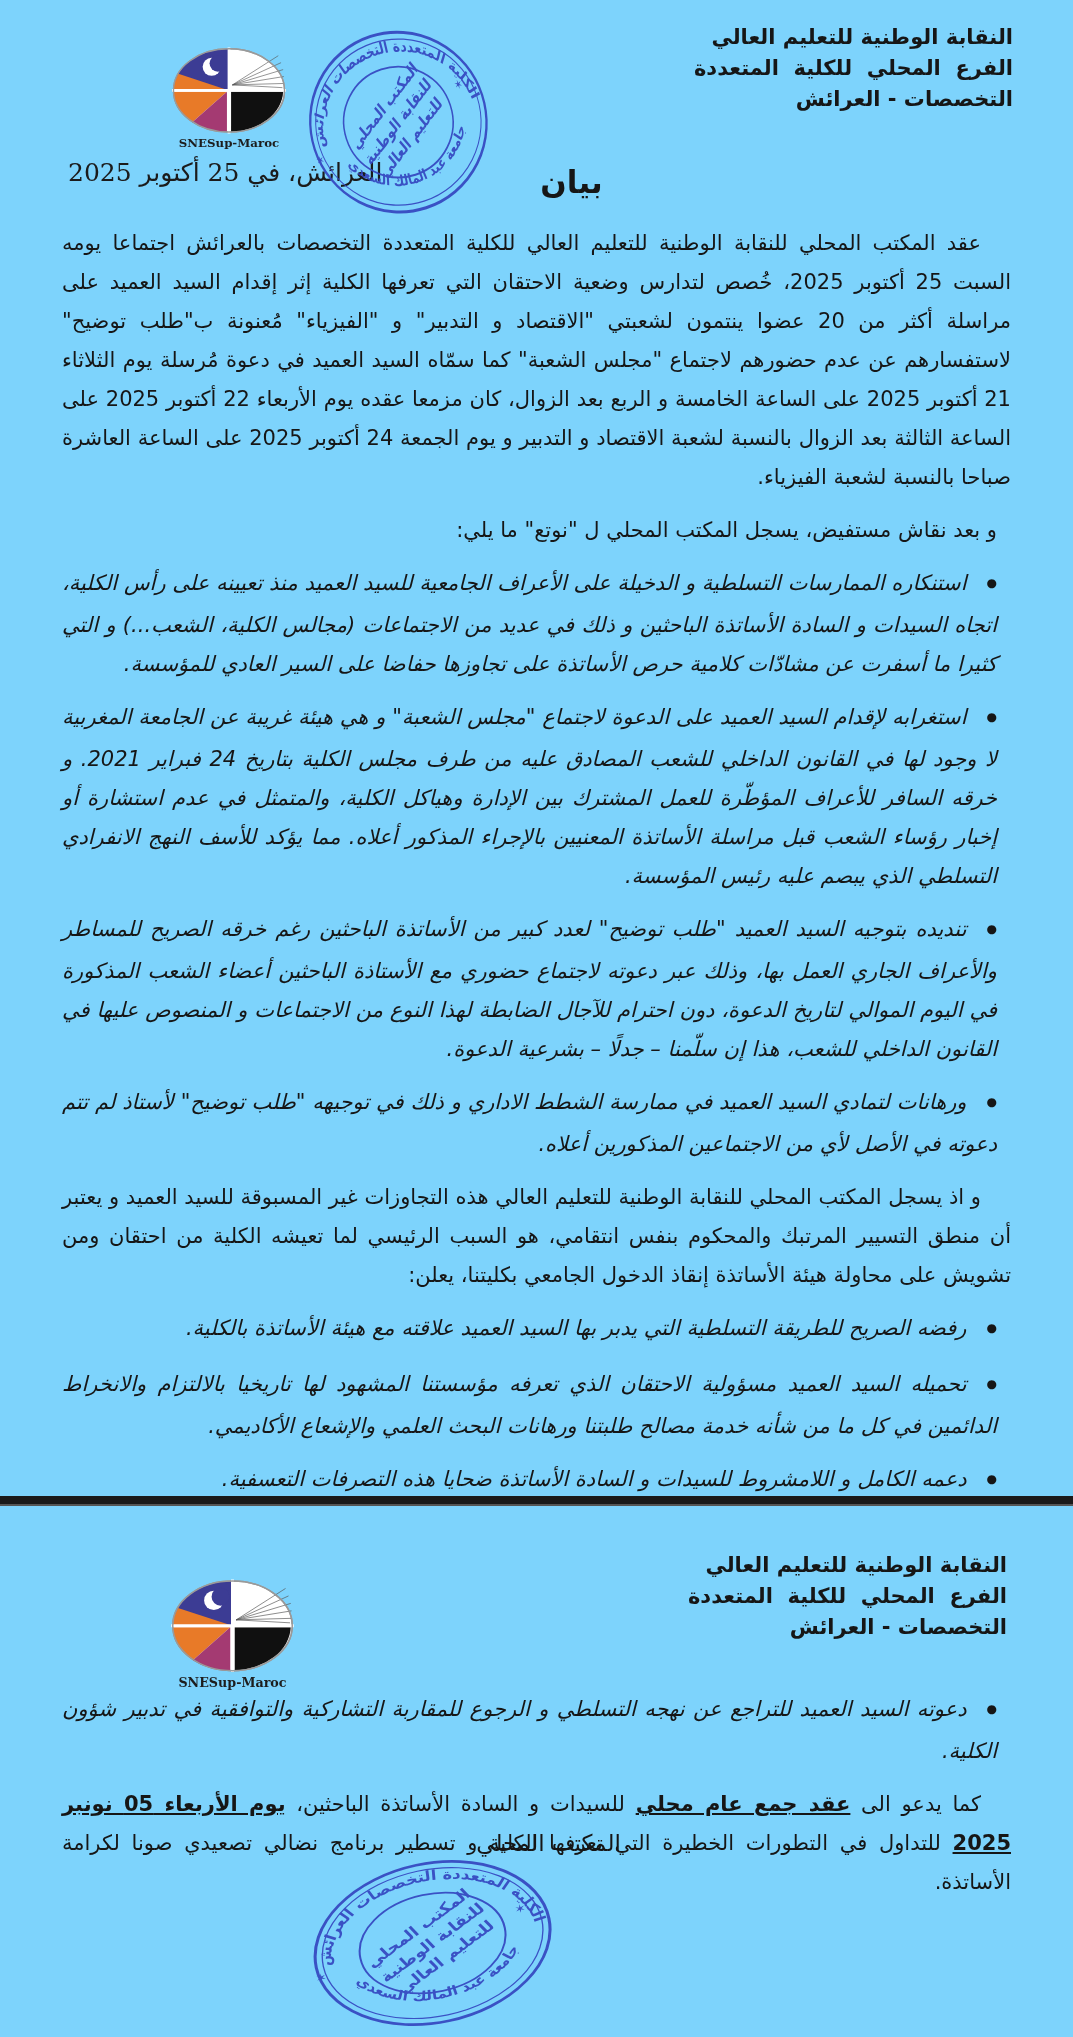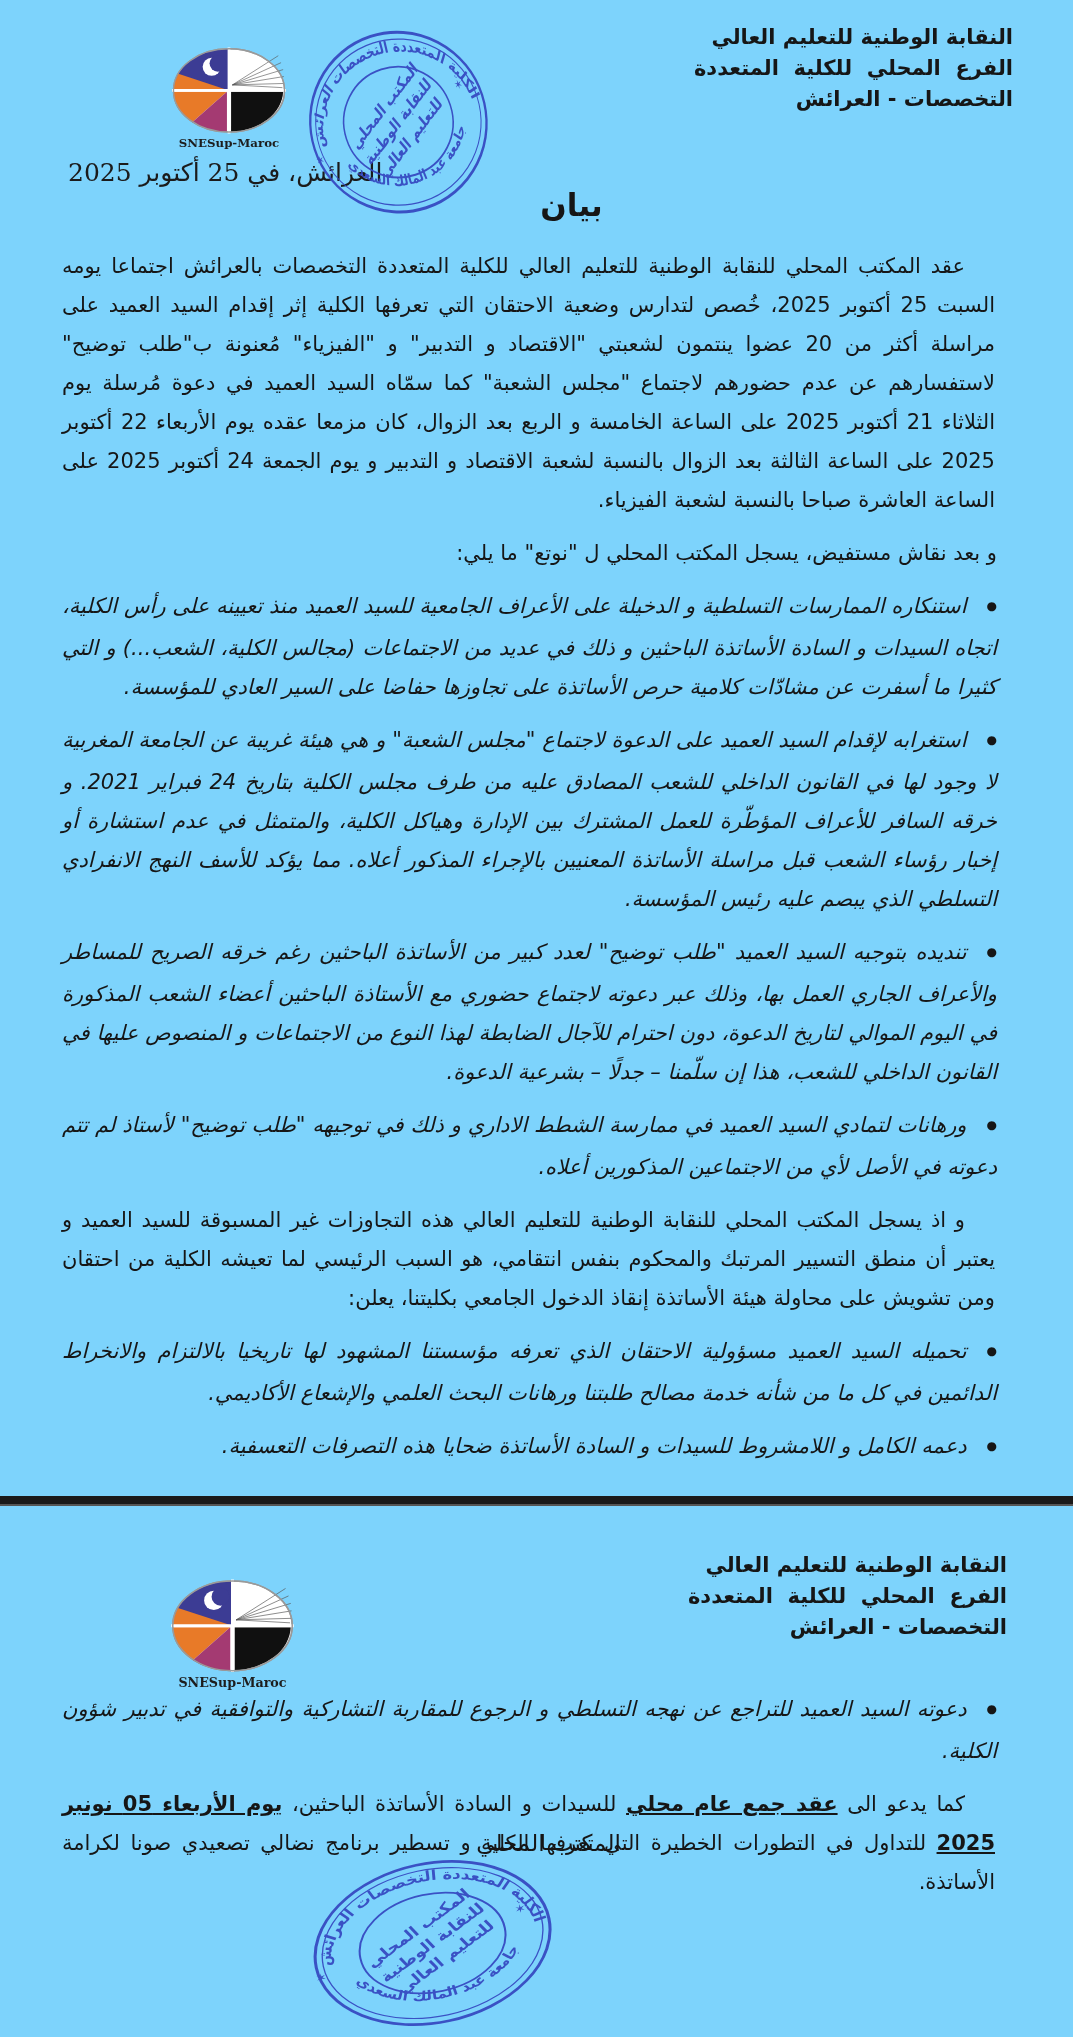--- a/index.html
+++ b/index.html
@@ -24,27 +24,27 @@
   .stamp-wrap{position:absolute;opacity:.92;}
   #stamp1{left:308px;top:28px;transform:rotate(-18deg);}
   #stamp2{left:310px;top:1860px;transform:rotate(-12deg);}
   #date-line{
     position:absolute;left:68px;top:158px;
     font-family:"DejaVu Serif","DejaVu Sans",serif;
     font-size:25px;color:#1b1b1b;direction:rtl;
   }
   
   .body-col{position:absolute;right:62px;left:62px;text-align:justify;font-size:21px;line-height:39px;}
-  #body1{top:179px;}
+  #body1{top:156px;}
   #body2{top:1690px;}
   .doc-title{
     text-align:center;font-size:31px;font-weight:700;line-height:52px;
     margin:0 0 16px 0;transform:translateX(35px);
   }
-  .para{margin:0 16px 14px 0;text-indent:30px;}
+  .para{margin:0 0 14px 0;text-indent:30px;}
   .intro{margin:0 0 14px 0;text-indent:14px;}
   .bullet{margin:0 0 14px 0;padding-right:14px;font-style:italic;}
   .bullet::before{
     content:"●";display:inline-block;font-size:12px;
     margin-left:20px;position:relative;top:-3px;
   }
   .closing .hl{font-weight:700;text-decoration:underline;}
   
   #page-divider{
     position:absolute;left:0;top:1496px;width:1073px;height:8px;
@@ -126,20 +126,21 @@
 
     <p class="intro">و بعد نقاش مستفيض، يسجل المكتب المحلي ل "نوتع" ما يلي:</p>
 
     <div class="bullet">استنكاره الممارسات التسلطية و الدخيلة على الأعراف الجامعية للسيد العميد منذ تعيينه على رأس الكلية، اتجاه السيدات و السادة الأساتذة الباحثين و ذلك في عديد من الاجتماعات (مجالس الكلية، الشعب...) و التي كثيرا ما أسفرت عن مشادّات كلامية حرص الأساتذة على تجاوزها حفاضا على السير العادي للمؤسسة.</div>
     <div class="bullet">استغرابه لإقدام السيد العميد على الدعوة لاجتماع "مجلس الشعبة" و هي هيئة غريبة عن الجامعة المغربية لا وجود لها في القانون الداخلي للشعب المصادق عليه من طرف مجلس الكلية بتاريخ 24 فبراير 2021. و خرقه السافر للأعراف المؤطّرة للعمل المشترك بين الإدارة وهياكل الكلية، والمتمثل في عدم استشارة أو إخبار رؤساء الشعب قبل مراسلة الأساتذة المعنيين بالإجراء المذكور أعلاه. مما يؤكد للأسف النهج الانفرادي التسلطي الذي يبصم عليه رئيس المؤسسة.</div>
     <div class="bullet">تنديده بتوجيه السيد العميد "طلب توضيح" لعدد كبير من الأساتذة الباحثين رغم خرقه الصريح للمساطر والأعراف الجاري العمل بها، وذلك عبر دعوته لاجتماع حضوري مع الأستاذة الباحثين أعضاء الشعب المذكورة في اليوم الموالي لتاريخ الدعوة، دون احترام للآجال الضابطة لهذا النوع من الاجتماعات و المنصوص عليها في القانون الداخلي للشعب، هذا إن سلّمنا – جدلًا – بشرعية الدعوة.</div>
     <div class="bullet">ورهانات لتمادي السيد العميد في ممارسة الشطط الاداري و ذلك في توجيهه "طلب توضيح" لأستاذ لم تتم دعوته في الأصل لأي  من الاجتماعين المذكورين أعلاه.</div>
 
     <p class="para">و اذ يسجل المكتب المحلي للنقابة الوطنية للتعليم العالي هذه التجاوزات غير المسبوقة للسيد العميد و يعتبر أن منطق التسيير المرتبك والمحكوم بنفس انتقامي، هو السبب الرئيسي لما تعيشه الكلية من احتقان ومن تشويش على محاولة هيئة الأساتذة إنقاذ الدخول الجامعي بكليتنا، يعلن:</p>
 
+    <div class="bullet">رفضه الصريح للطريقة التسلطية التي يدبر بها السيد العميد علاقته مع هيئة الأساتذة بالكلية.</div>
     <div class="bullet">تحميله السيد العميد مسؤولية الاحتقان الذي تعرفه مؤسستنا المشهود لها تاريخيا بالالتزام والانخراط الدائمين في كل ما من شأنه خدمة مصالح طلبتنا ورهانات البحث العلمي والإشعاع الأكاديمي.</div>
     <div class="bullet">دعمه الكامل و اللامشروط للسيدات و السادة الأساتذة ضحايا هذه التصرفات التعسفية.</div>
   </div>
 
   <div id="page-divider"></div>
 
   <div id="org2" class="org-block">
     <div class="org-line">النقابة الوطنية للتعليم العالي</div>
     <div class="org-line">الفرع  المحلي  للكلية  المتعددة</div>
     <div class="org-line">التخصصات - العرائش</div>

